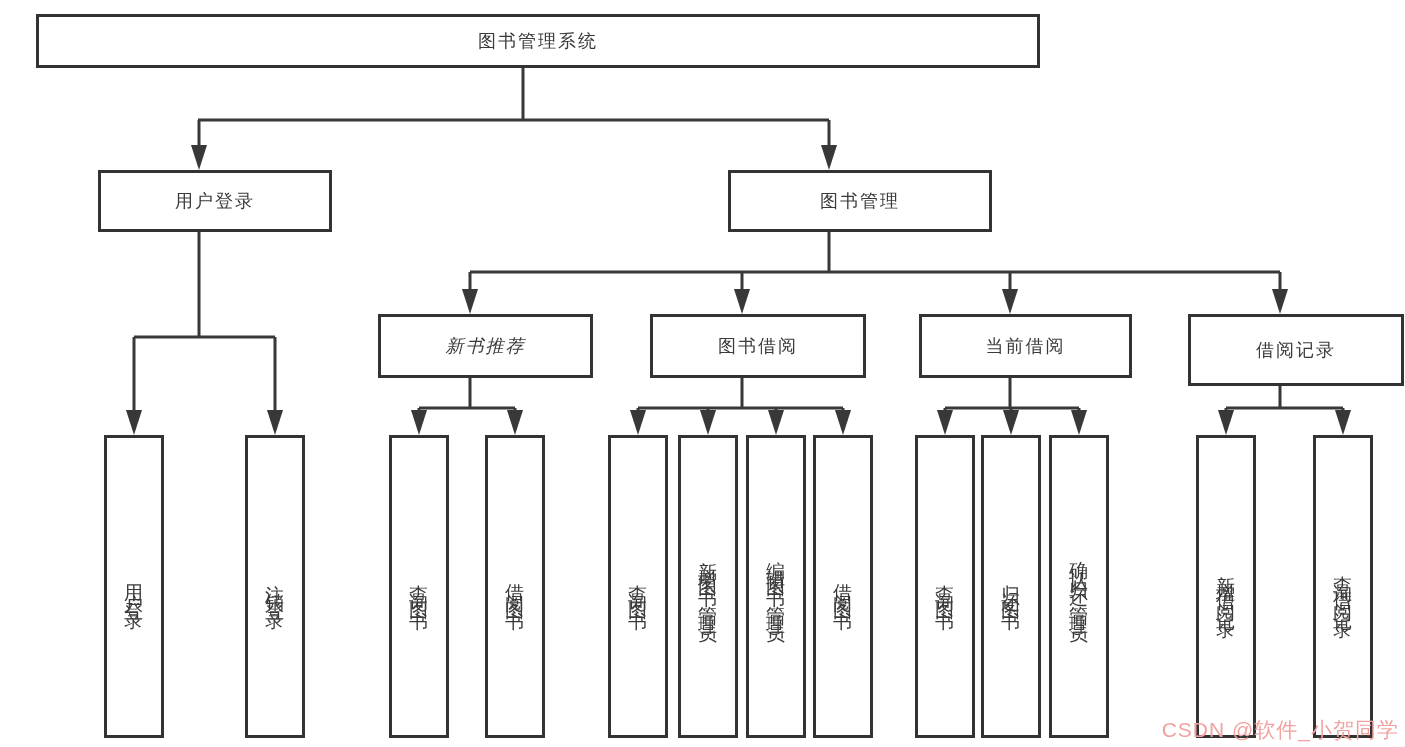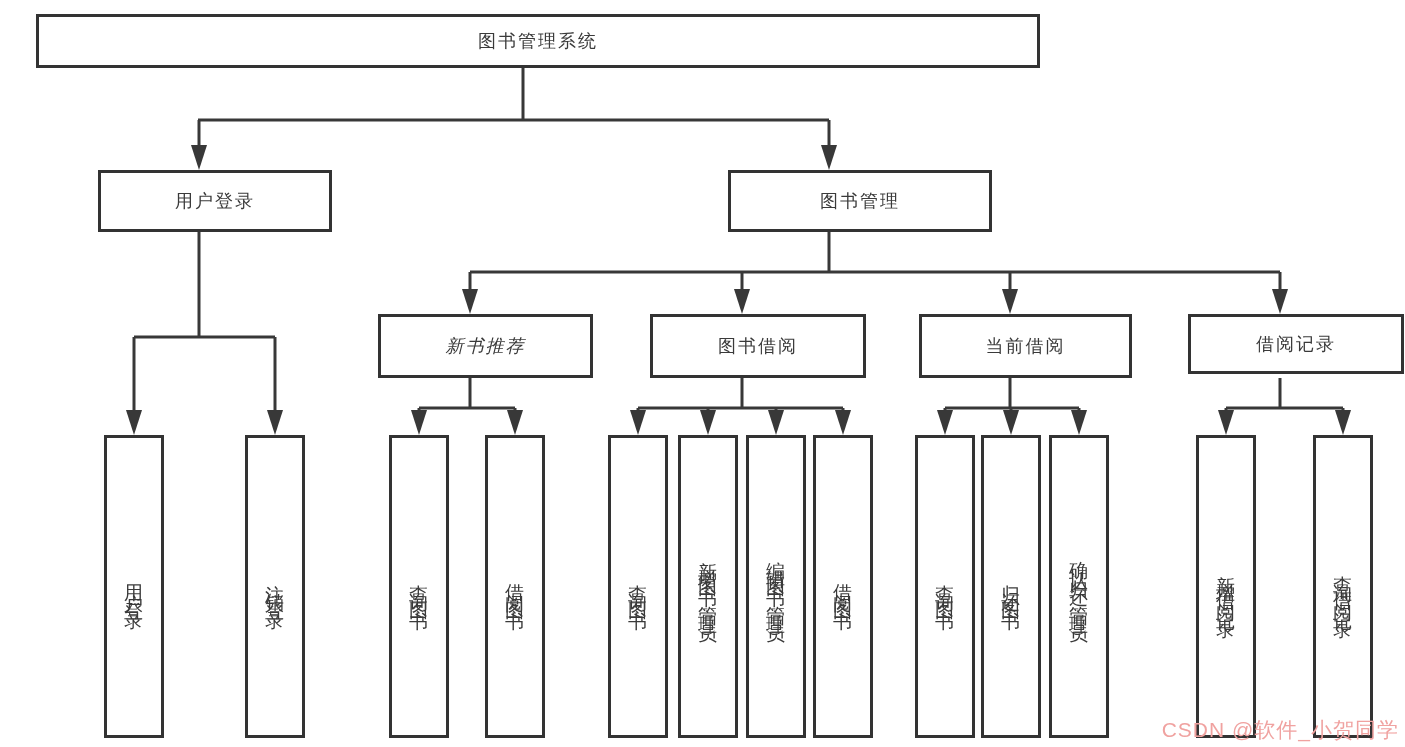--- a/index.html
+++ b/index.html
@@ -121,21 +121,21 @@
 
   <div class="node h-node" style="left:362px;top:314px;width:215px;height:64px;font-style:italic;">
     <span>新书推荐</span>
   </div>
   <div class="node h-node" style="left:634px;top:314px;width:216px;height:64px;">
     <span>图书借阅</span>
   </div>
   <div class="node h-node" style="left:903px;top:314px;width:213px;height:64px;">
     <span>当前借阅</span>
   </div>
-  <div class="node h-node" style="left:1172px;top:314px;width:216px;height:60px;text-align:center;">
+  <div class="node h-node" style="left:1172px;top:314px;width:216px;height:72px;text-align:center;">
     <span>借阅记录</span>
   </div>
 
   <div class="node v-node" style="left:104px;top:435px;width:60px;height:303px;">
     <span class="vtext">用户登录</span>
   </div>
   <div class="node v-node" style="left:245px;top:435px;width:60px;height:303px;">
     <span class="vtext">注销登录</span>
   </div>
 

